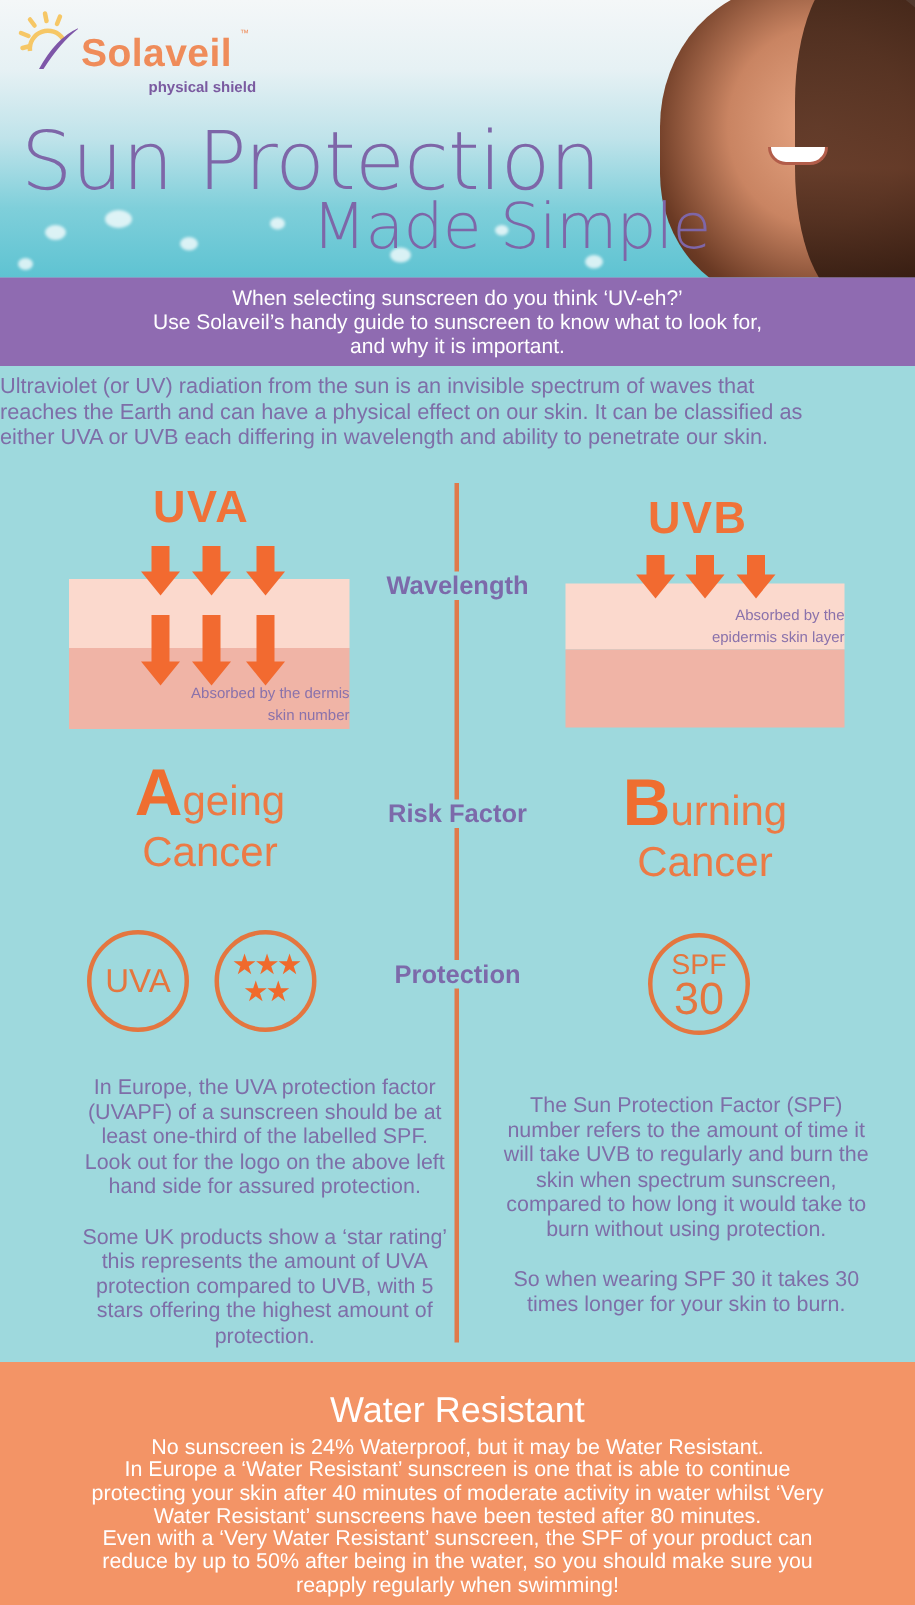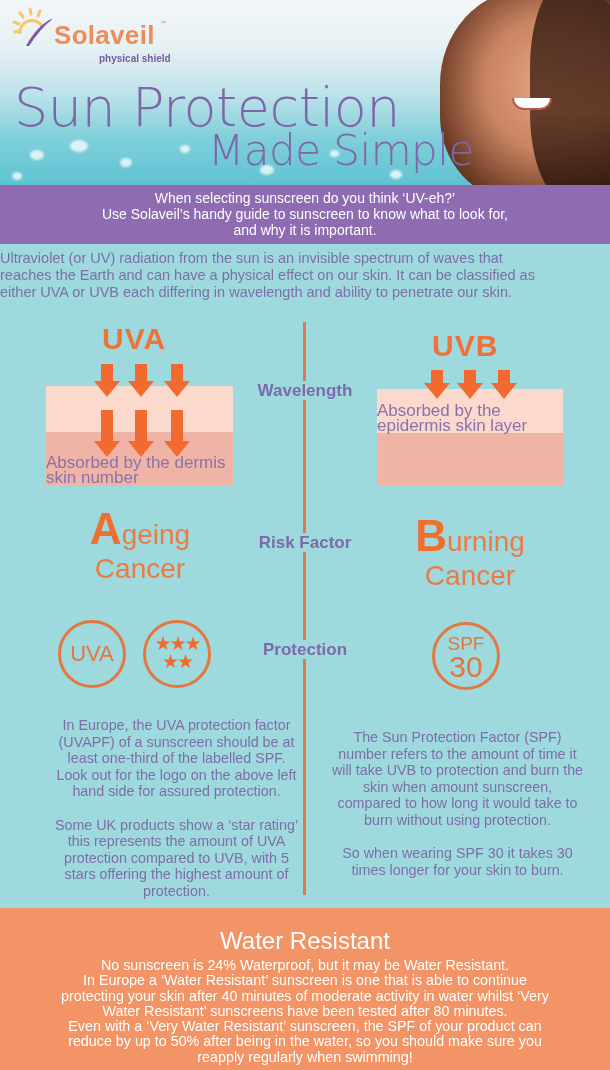--- a/index.html
+++ b/index.html
@@ -40,21 +40,21 @@
   .axis-label span { background: #9ed9dd; padding: 0 4px; }
 
   
   .uv-title { position: absolute; color: #f07238; font-size: 30px; font-weight: bold; letter-spacing: 1px; }
   .skin { position: absolute; }
   .skin .top { position: absolute; left: 0; top: 0; width: 100%; background: #fbd9cd; }
   .skin .bottom { position: absolute; left: 0; width: 100%; background: #f0b4a6; }
   .arrow { position: absolute; width: 26px; }
   .arrow .shaft { position: absolute; left: 7px; top: 0; width: 12px; background: #f26a30; }
   .arrow .head { position: absolute; left: 0; width: 0; height: 0; border-left: 13px solid transparent; border-right: 13px solid transparent; border-top: 16px solid #f26a30; }
-  .skin-caption { position: absolute; color: #8a72ab; font-size: 17px; text-align: left; line-height: 15px; }
+  .skin-caption { position: absolute; color: #8a72ab; font-size: 10px; text-align: right; line-height: 15px; }
 
   
   .risk { position: absolute; color: #ec7a45; text-align: center; font-size: 28px; line-height: 34px; }
   .risk .big { font-size: 44px; font-weight: bold; color: #ef6e30; }
 
   
   .badge { position: absolute; width: 68px; height: 68px; border: 3px solid #e4763f; border-radius: 50%; color: #e4763f; text-align: center; }
   .badge.uva { font-size: 22px; line-height: 62px; }
   .stars { position: absolute; left: 0; top: 12px; width: 100%; font-size: 19px; line-height: 18px; color: #f06a2c; letter-spacing: -2px; }
   .badge .spf { font-size: 19px; line-height: 19px; display: block; margin-top: 9px; }
@@ -213,22 +213,22 @@
   <div class="gap"></div>
   <p>Some UK products show a ‘star rating’</p>
   <p>this represents the amount of UVA</p>
   <p>protection compared to UVB, with 5</p>
   <p>stars offering the highest amount of</p>
   <p>protection.</p>
 </div>
 <div class="para" style="left:305px;top:729px;width:305px">
   <p>The Sun Protection Factor (SPF)</p>
   <p>number refers to the amount of time it</p>
-  <p>will take UVB to protection and burn the</p>
-  <p>skin when amount sunscreen,</p>
+  <p>will take UVB to regularly and burn the</p>
+  <p>skin when spectrum sunscreen,</p>
   <p>compared to how long it would take to</p>
   <p>burn without using protection.</p>
   <div class="gap"></div>
   <p>So when wearing SPF 30 it takes 30</p>
   <p>times longer for your skin to burn.</p>
 </div>
 
 <div class="water">
   <h2>Water Resistant</h2>
   <div class="lines">

